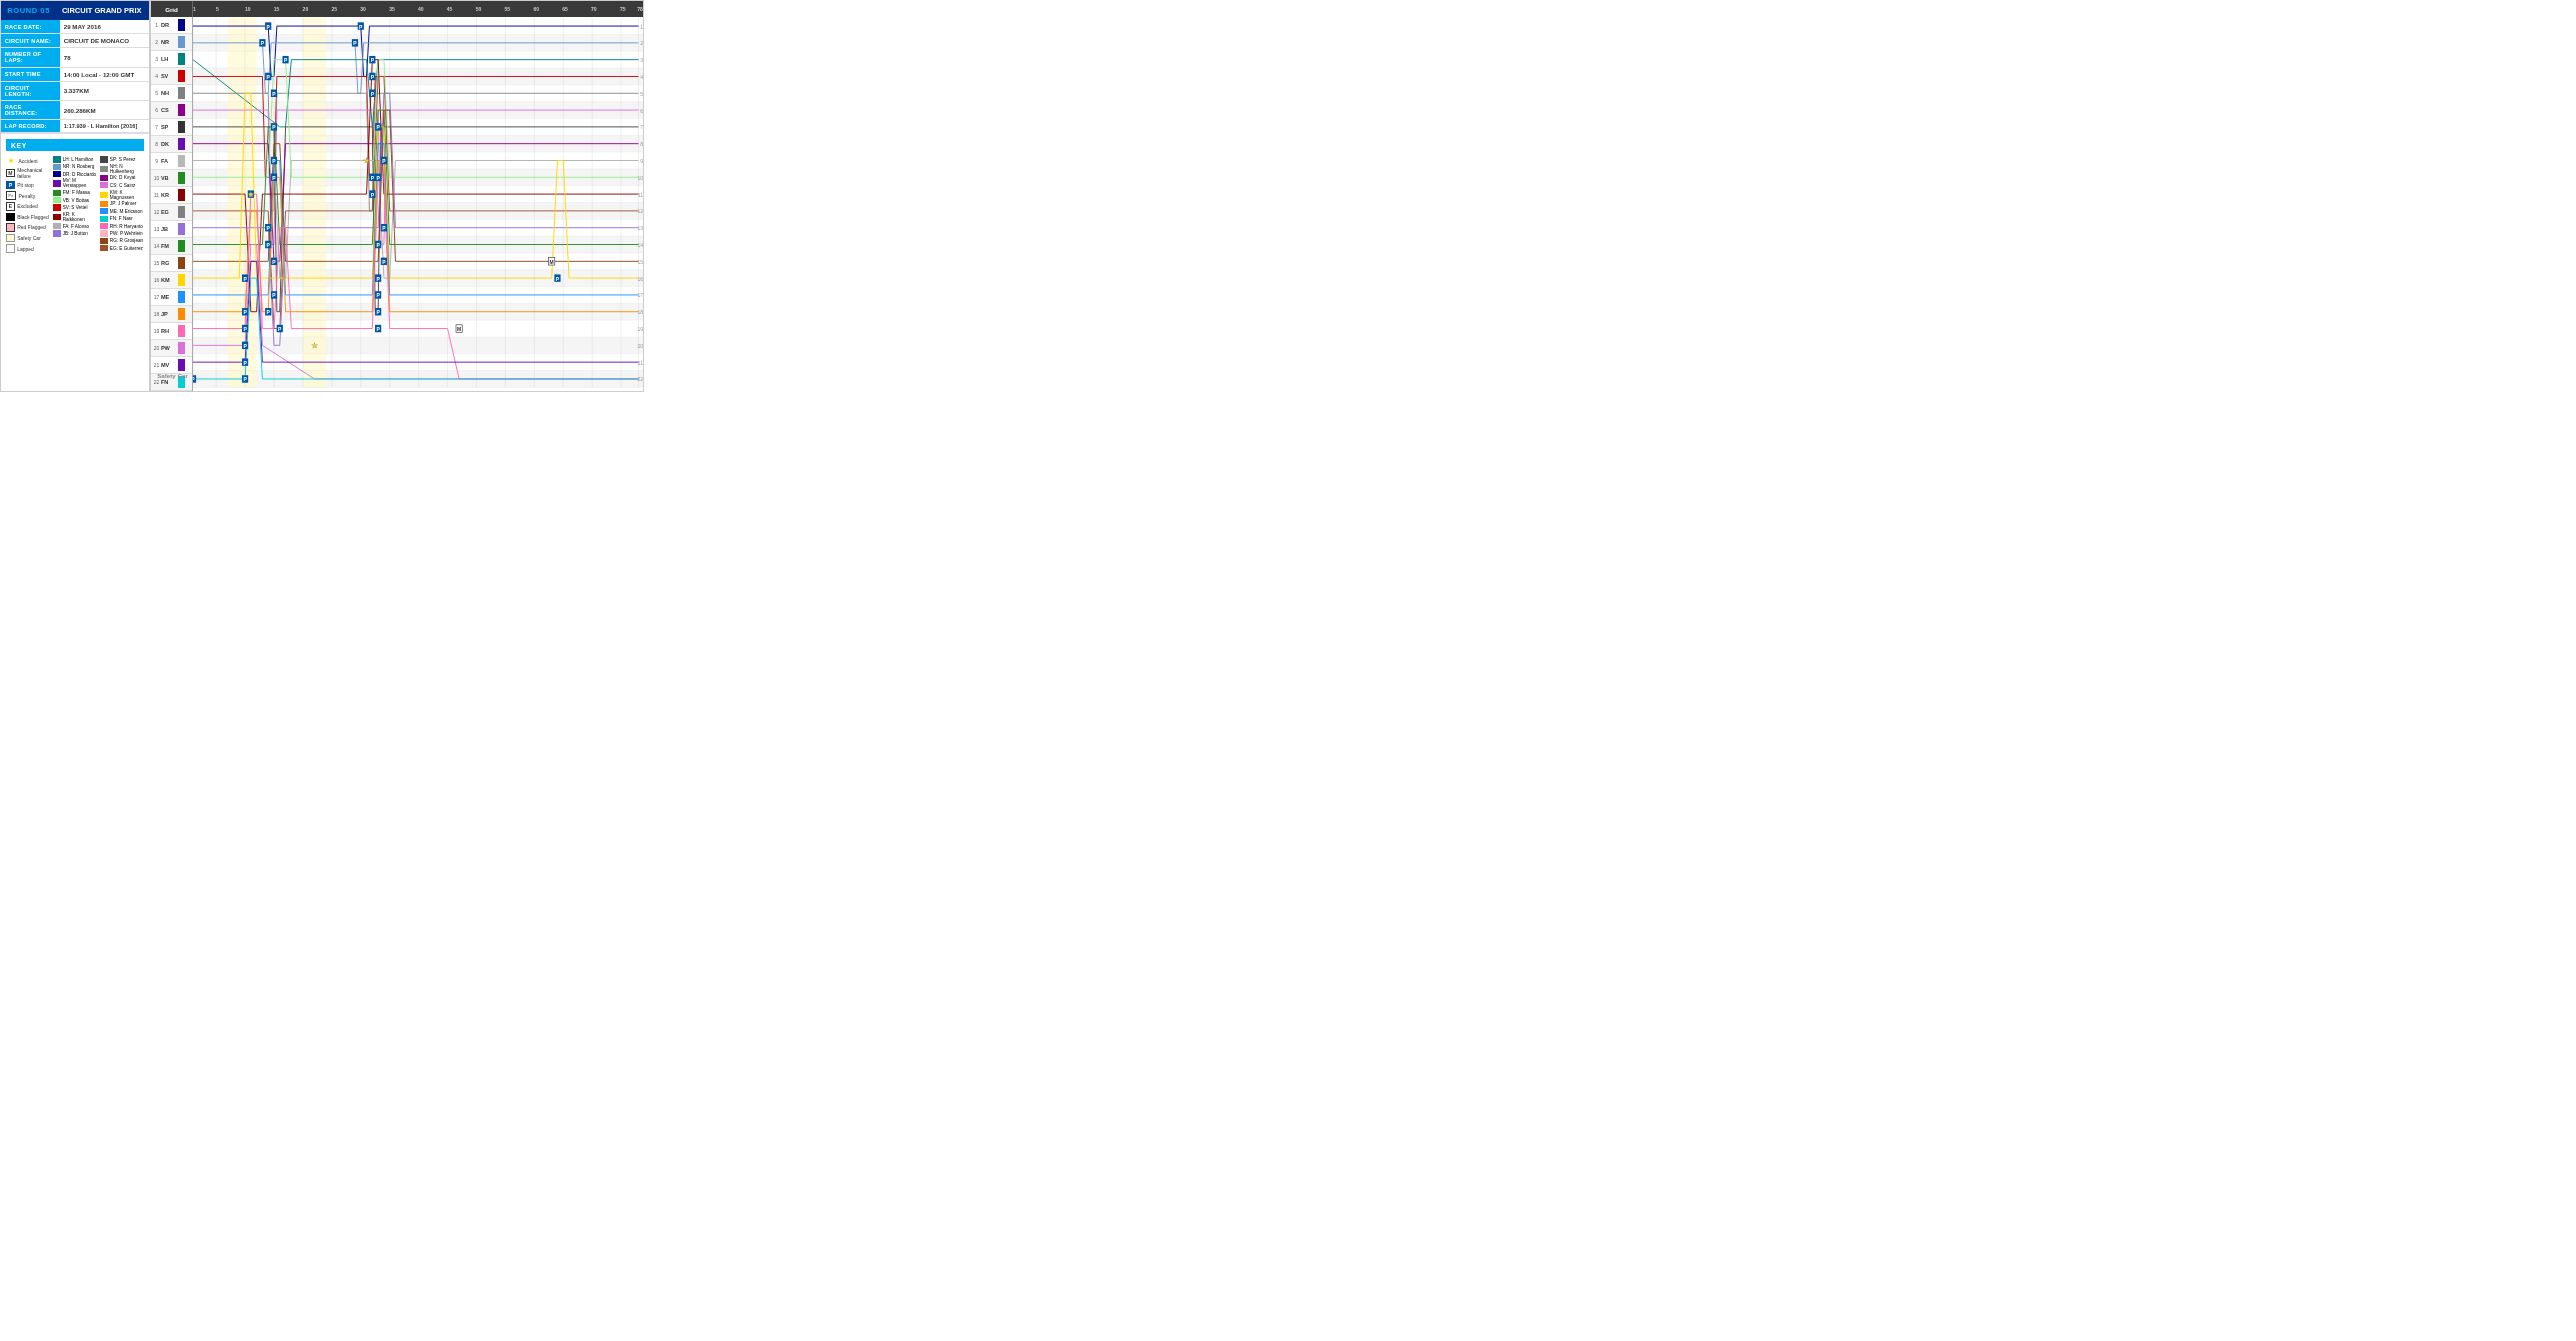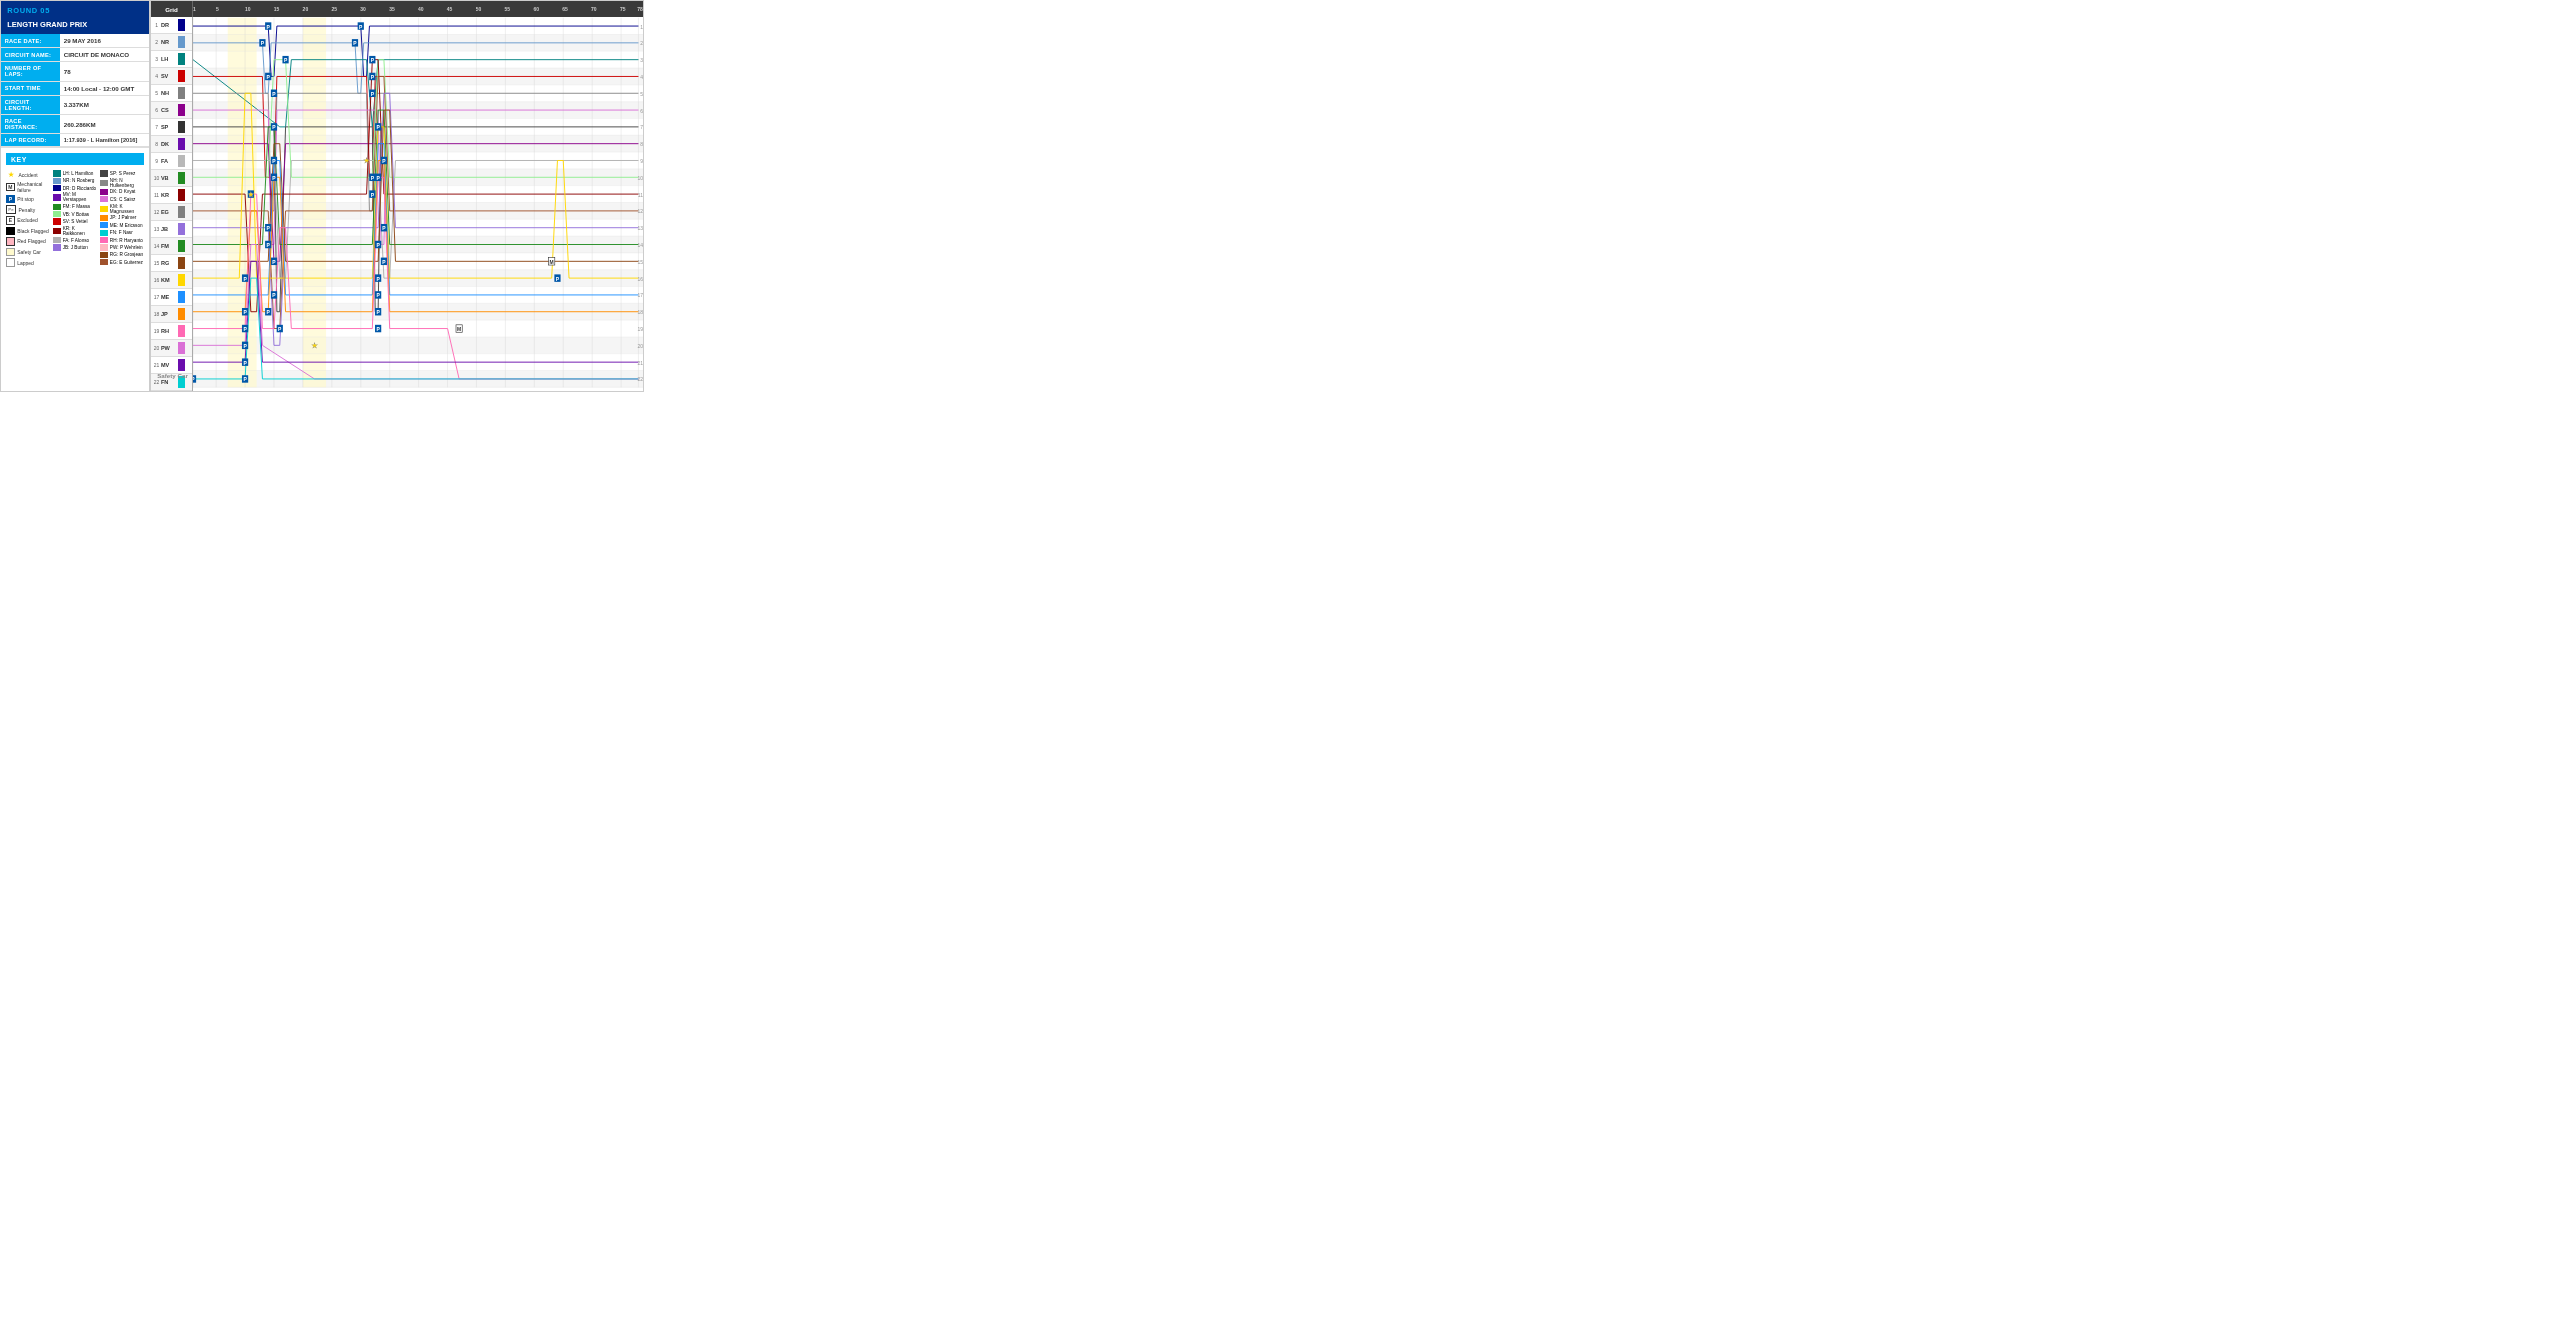--- a/index.html
+++ b/index.html
@@ -37,23 +37,23 @@
 
     .full-layout { display: flex; width: 644px; min-height: 374px; }
   </style>
 </head>
 <body>
 
 <div class="full-layout">
 
   <div class="left-panel">
     <div class="round-header">
-      <div style="display:flex; gap:5px; flex-direction:column;">
+      <div style="display:flex; gap:12px; align-items:center;">
         <span style="font-size:7.5px;font-weight:bold;color:#00AEEF;letter-spacing:0.6px;">ROUND 05</span>
-        <span style="font-size:7.5px;font-weight:bold;color:#fff;">LENGTH GRAND PRIX</span>
+        <span style="font-size:7.5px;font-weight:bold;color:#fff;">CIRCUIT GRAND PRIX</span>
       </div>
     </div>
 
     <div class="info-row">
       <div class="info-label">RACE DATE:</div>
       <div class="info-value">29 MAY 2016</div>
     </div>
     <div class="info-row">
       <div class="info-label">CIRCUIT NAME:</div>
       <div class="info-value">CIRCUIT DE MONACO</div>

